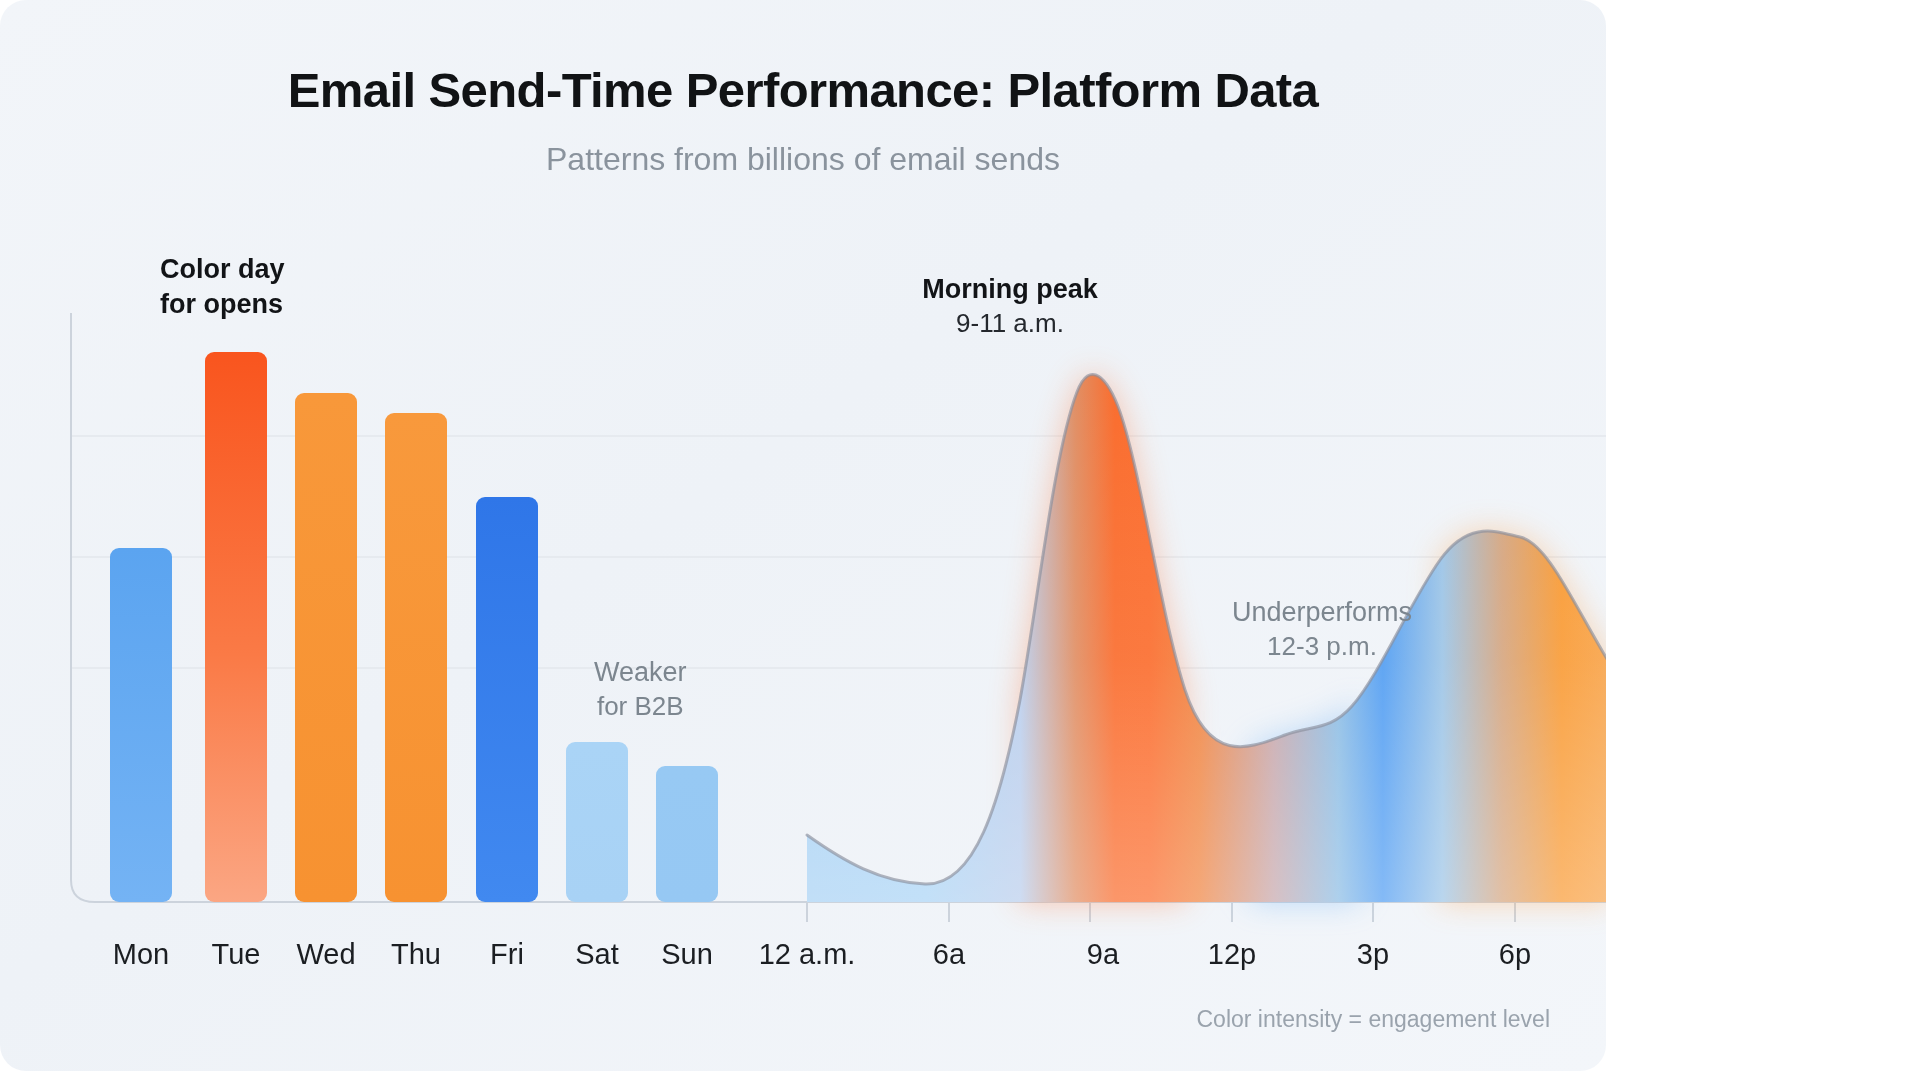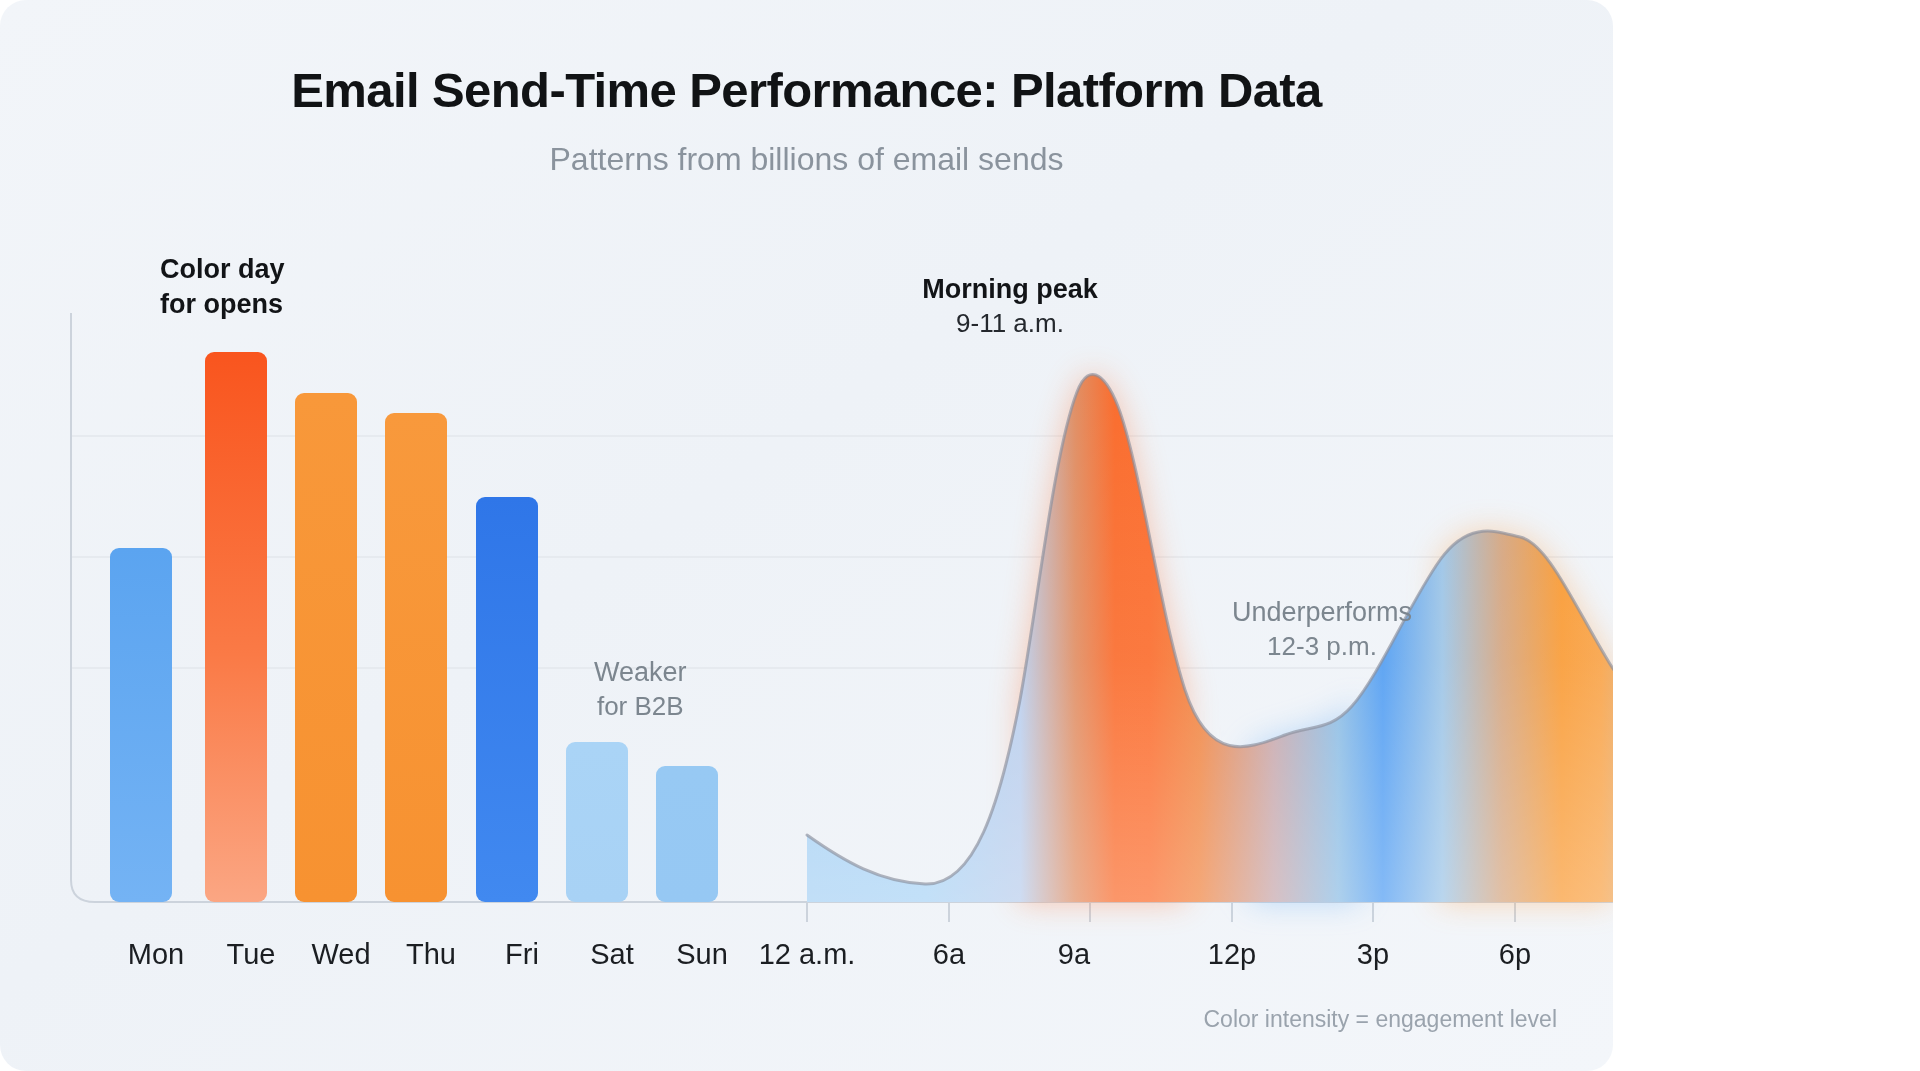--- a/index.html
+++ b/index.html
@@ -8,21 +8,20 @@
     background: #ffffff;
   }
   #page {
     position: relative;
     width: 1606px;
     height: 1071px;
     background: linear-gradient(145deg, #f2f5f9 0%, #eef2f7 45%, #f3f6fa 100%);
     border-radius: 26px;
     overflow: hidden;
     font-family: "Liberation Sans", sans-serif;
-    padding-left: 7px;
     -webkit-font-smoothing: antialiased;
   }
 
   
   #header {
     position: absolute;
     left: 0; right: 0; top: 62px;
     text-align: center;
   }
   #chart-title {
@@ -86,21 +85,21 @@
   #anno-under      { left: 1322px; top: 595px; transform: translateX(-50%); }
 
   
   .tick {
     position: absolute;
     font-size: 29px;
     color: #1b1e22;
     transform: translateX(-50%);
     white-space: nowrap;
   }
-  #xaxis-days .tick  { top: 938px; margin-left: 15px; }
+  #xaxis-days .tick  { top: 938px; }
   #xaxis-times .tick { top: 938px; }
 
   
   #footnote {
     position: absolute;
     right: 56px;
     top: 1006px;
     font-size: 23px;
     color: #9aa3ad;
     white-space: nowrap;
@@ -309,21 +308,21 @@
     <span class="tick" style="left:326px">Wed</span>
     <span class="tick" style="left:416px">Thu</span>
     <span class="tick" style="left:507px">Fri</span>
     <span class="tick" style="left:597px">Sat</span>
     <span class="tick" style="left:687px">Sun</span>
   </div>
 
   <div id="xaxis-times">
     <span class="tick" style="left:807px">12 a.m.</span>
     <span class="tick" style="left:949px">6a</span>
-    <span class="tick" style="left:1074px">9a</span>
+    <span class="tick" style="left:1103px">9a</span>
     <span class="tick" style="left:1232px">12p</span>
     <span class="tick" style="left:1373px">3p</span>
     <span class="tick" style="left:1515px">6p</span>
     <span class="tick" style="left:1657px">9p</span>
     <span class="tick" style="left:1800px">12 a.m.</span>
   </div>
 
   <div id="footnote">Color intensity = engagement level</div>
 
 </div>

